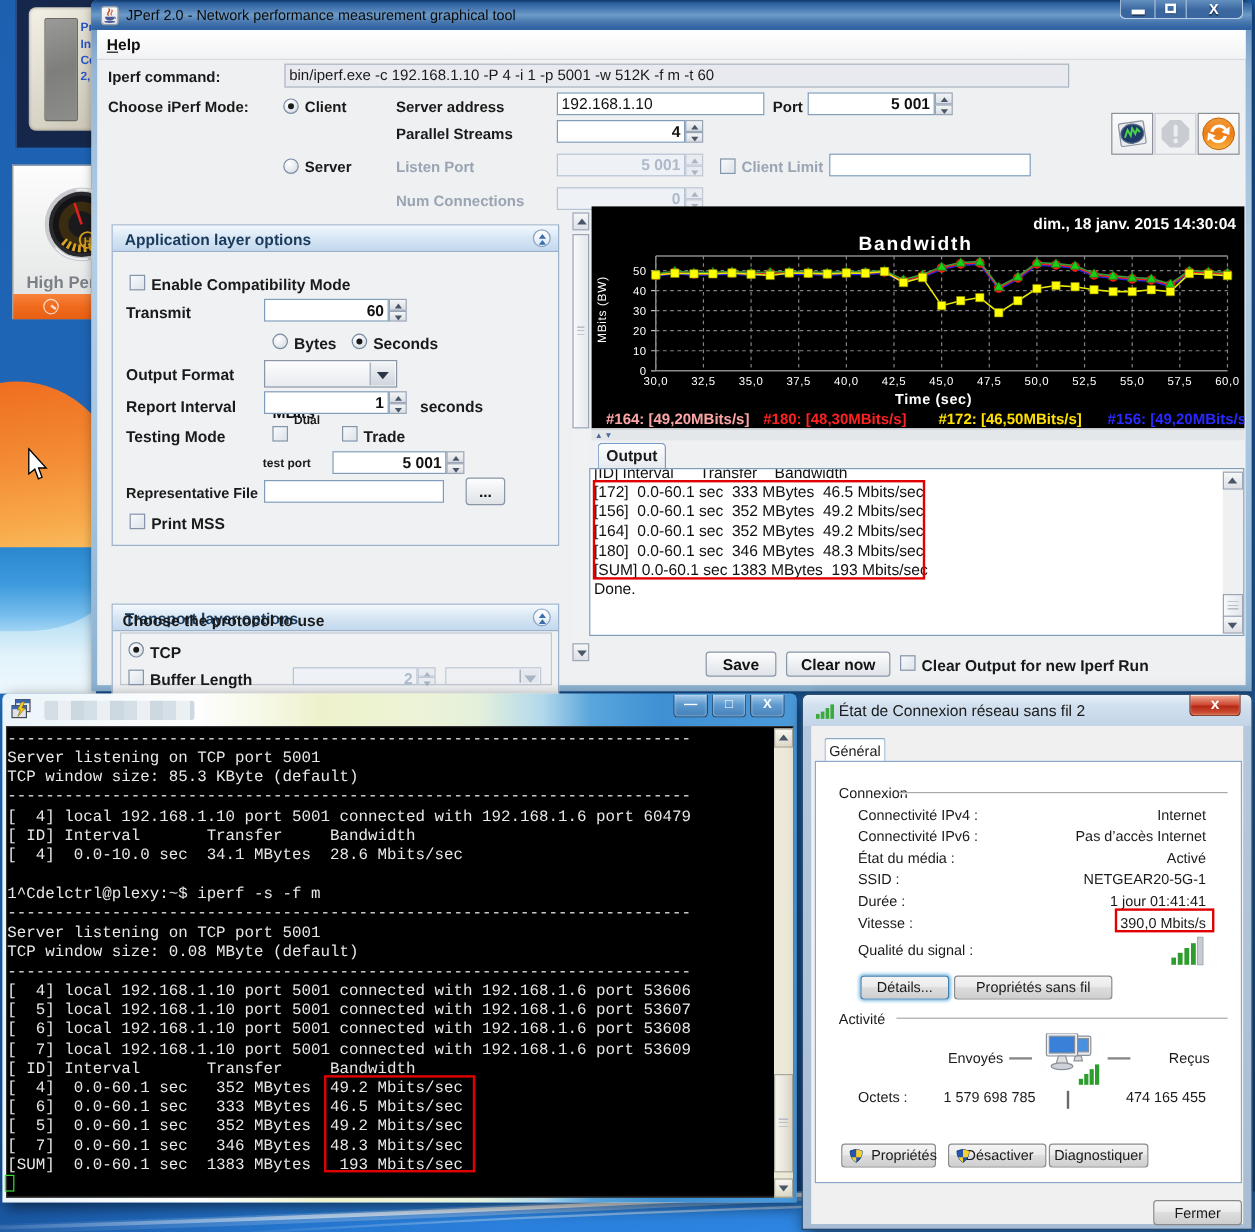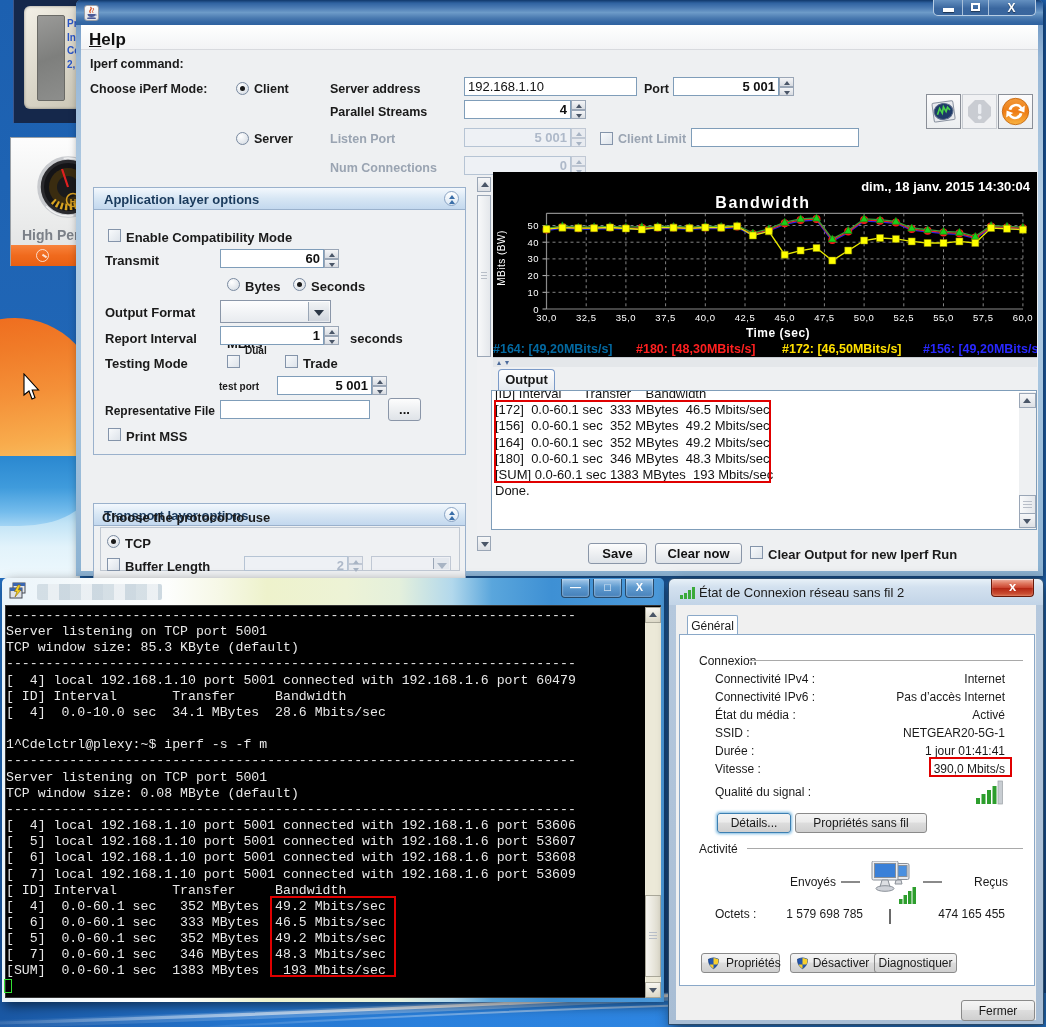--- a/index.html
+++ b/index.html
@@ -56,21 +56,21 @@
 .jicon { position:absolute; left:8px; top:5px; width:15px; height:16px; background:linear-gradient(180deg,#fcfcfc,#dfe2e6); border:1px solid #9a9fa8; border-radius:3px;}
 .winbtns { position:absolute; right:7px; top:0px; height:17px; display:flex;}
 #jperf .winbtns { width:103px; height:16px; background:linear-gradient(180deg,#6490c0,#3a679f 55%,#39669e); border:1px solid #b8cee4; border-top:none; border-radius:0 0 5px 5px; overflow:hidden;}
 #jperf .winbtn { position:relative; height:100%; border-right:1px solid #a8c0da; }
 #jperf .winbtn:last-child { border-right:none; }
 .glyph-min { position:absolute; left:9px; top:8px; width:11px; height:3.5px; background:#fff; box-shadow:0 1px 1px rgba(0,0,0,0.5);}
 .glyph-max { position:absolute; left:8px; top:3px; width:9px; height:8px; border:2.5px solid #fff; box-shadow:0 1px 1px rgba(0,0,0,0.4);}
 .glyph-x { position:absolute; left:0; top:1px; width:100%; text-align:center; color:#fff; font-weight:bold; font-size:12px; text-shadow:0 1px 1px rgba(0,0,0,0.5); font-family:"Liberation Sans",sans-serif;}
 #jperf .body { position:absolute; left:5px; top:25px; width:957px; height:546px; background:#eef0f2;}
 #jperf .menubar { position:absolute; left:0; top:0; width:100%; height:25px; background:linear-gradient(180deg,#ffffff,#f2f3f5); border-bottom:1px solid #d8dade;}
-#jperf .menubar span { position:absolute; left:8px; top:5px; font-size:17px; font-weight:bold; color:#111;}
+#jperf .menubar span { position:absolute; left:8px; top:5px; font-size:13px; font-weight:bold; color:#111;}
 #jperf .menubar u { text-decoration:underline; }
 
 
 .formlbl { position:absolute; font-size:12.5px; font-weight:bold; color:#1a1a1a; white-space:nowrap;}
 .formlbl.dis { color:#9aa4b2; }
 .tfield { position:absolute; background:#fff; border:1px solid #7f9db9; font-size:13px; color:#111; padding:0 3px; line-height:17px;}
 .tfield.num { text-align:right; font-weight:bold; }
 .tfield.dis { background:#eef1f5; color:#aeb9c9; border-color:#b6c4d4;}
 .spin { position:absolute; width:15px; display:flex; flex-direction:column;}
 .spin b { flex:1; background:linear-gradient(180deg,#f4f5f7,#d8dce2); border:1px solid #9aa6b6; position:relative;}
@@ -206,39 +206,41 @@
   <div class="titlebar">
     <div class="jicon">
         <svg width="13" height="14" viewBox="0 0 13 14" style="position:absolute;left:0;top:0;">
       <path d="M5.5,1 Q7,2.5 5.5,4 Q4,5.5 5.5,7" fill="none" stroke="#d44a1a" stroke-width="1.1"></path>
       <path d="M8,2 Q9.2,3.2 8,4.4 Q6.8,5.6 8,6.8" fill="none" stroke="#d44a1a" stroke-width="0.9"></path>
       <path d="M2.5,8 L10.5,8 Q10.5,11 6.5,11 Q2.5,11 2.5,8 Z" fill="#4a5a98"></path>
       <path d="M10.3,8.3 Q12.2,8.6 10.6,9.8" fill="none" stroke="#4a5a98" stroke-width="0.8"></path>
       <ellipse cx="6.5" cy="12.2" rx="4.5" ry="0.9" fill="#4a5a98"></ellipse>
     </svg>
       </div>
+    <div class="title">JPerf 2.0 - Network performance measurement graphical tool</div>
     <div class="winbtns">
       <div class="winbtn" style="width:29px;">
           <span class="glyph-min"></span>
         </div>
       <div class="winbtn" style="width:26px;">
           <span class="glyph-max"></span>
         </div>
       <div class="winbtn" style="width:45px;">
           <span class="glyph-x">X</span>
         </div>
     </div>
   </div>
   <div class="body">
     <div class="menubar">
         <span><u>H</u>elp</span>
       </div>
   </div>
 
   <div class="formlbl" style="left:14px; top:57px;">Iperf command:</div>
+  <div class="tfield" style="left:161px; top:53px; width:654px; height:20px; background:#e9eaf0; border-color:#aab4c2; color:#1a1a1a; font-size:12.5px; line-height:18px;">bin/iperf.exe -c 192.168.1.10 -P 4 -i 1 -p 5001 -w 512K -f m -t 60</div>
   <div class="formlbl" style="left:14px; top:82px;">Choose iPerf Mode:</div>
   <div class="radio sel" style="left:160px; top:82px;"></div>
   <div class="formlbl" style="left:178px; top:82px;">Client</div>
   <div class="formlbl" style="left:254px; top:82px;">Server address</div>
   <div class="tfield" style="left:388px; top:77px; width:173px; height:19px;">192.168.1.10</div>
   <div class="formlbl" style="left:568px; top:82px;">Port</div>
   <div class="tfield num" style="left:597px; top:77px; width:106px; height:19px;">5&nbsp;001</div>
   <div class="spin" style="left:703px; top:77px; height:19px;">
       <b class="up"></b>
       <b class="dn"></b>
@@ -416,21 +418,21 @@
       <polyline fill="none" stroke="#2222ee" stroke-width="1.3" points="53.5,58.5 69.4,56.0 85.3,57.4 101.1,57.0 117.0,56.5 132.9,57.4 148.8,56.9 164.7,56.5 180.5,56.7 196.4,57.4 212.3,56.5 228.2,56.7 244.1,55.7 259.9,63.2 275.8,59.0 291.7,52.4 307.6,49.0 323.5,48.2 339.3,69.1 355.2,60.7 371.1,49.0 387.0,49.9 402.9,51.5 418.7,58.2 434.6,59.9 450.5,61.5 466.4,62.4 482.3,66.6 498.1,55.7 514.0,56.5 529.9,57.4"></polyline>
       <polyline fill="none" stroke="#ee2222" stroke-width="1.3" points="53.5,57.4 69.4,54.9 85.3,56.3 101.1,55.9 117.0,55.4 132.9,56.3 148.8,55.8 164.7,55.4 180.5,55.6 196.4,56.3 212.3,55.4 228.2,55.6 244.1,54.6 259.9,62.1 275.8,57.9 291.7,51.3 307.6,47.9 323.5,47.1 339.3,68.0 355.2,59.6 371.1,47.9 387.0,48.8 402.9,50.4 418.7,57.1 434.6,58.8 450.5,60.4 466.4,61.3 482.3,65.5 498.1,54.6 514.0,55.4 529.9,56.3"></polyline>
       <path fill="#ff1a1a" d="M53.5,57.4 m-4,0 a4,4 0 1,0 8,0 a4,4 0 1,0 -8,0 M69.4,54.9 m-4,0 a4,4 0 1,0 8,0 a4,4 0 1,0 -8,0 M85.3,56.3 m-4,0 a4,4 0 1,0 8,0 a4,4 0 1,0 -8,0 M101.1,55.9 m-4,0 a4,4 0 1,0 8,0 a4,4 0 1,0 -8,0 M117.0,55.4 m-4,0 a4,4 0 1,0 8,0 a4,4 0 1,0 -8,0 M132.9,56.3 m-4,0 a4,4 0 1,0 8,0 a4,4 0 1,0 -8,0 M148.8,55.8 m-4,0 a4,4 0 1,0 8,0 a4,4 0 1,0 -8,0 M164.7,55.4 m-4,0 a4,4 0 1,0 8,0 a4,4 0 1,0 -8,0 M180.5,55.6 m-4,0 a4,4 0 1,0 8,0 a4,4 0 1,0 -8,0 M196.4,56.3 m-4,0 a4,4 0 1,0 8,0 a4,4 0 1,0 -8,0 M212.3,55.4 m-4,0 a4,4 0 1,0 8,0 a4,4 0 1,0 -8,0 M228.2,55.6 m-4,0 a4,4 0 1,0 8,0 a4,4 0 1,0 -8,0 M244.1,54.6 m-4,0 a4,4 0 1,0 8,0 a4,4 0 1,0 -8,0 M259.9,62.1 m-4,0 a4,4 0 1,0 8,0 a4,4 0 1,0 -8,0 M275.8,57.9 m-4,0 a4,4 0 1,0 8,0 a4,4 0 1,0 -8,0 M291.7,51.3 m-4,0 a4,4 0 1,0 8,0 a4,4 0 1,0 -8,0 M307.6,47.9 m-4,0 a4,4 0 1,0 8,0 a4,4 0 1,0 -8,0 M323.5,47.1 m-4,0 a4,4 0 1,0 8,0 a4,4 0 1,0 -8,0 M339.3,68.0 m-4,0 a4,4 0 1,0 8,0 a4,4 0 1,0 -8,0 M355.2,59.6 m-4,0 a4,4 0 1,0 8,0 a4,4 0 1,0 -8,0 M371.1,47.9 m-4,0 a4,4 0 1,0 8,0 a4,4 0 1,0 -8,0 M387.0,48.8 m-4,0 a4,4 0 1,0 8,0 a4,4 0 1,0 -8,0 M402.9,50.4 m-4,0 a4,4 0 1,0 8,0 a4,4 0 1,0 -8,0 M418.7,57.1 m-4,0 a4,4 0 1,0 8,0 a4,4 0 1,0 -8,0 M434.6,58.8 m-4,0 a4,4 0 1,0 8,0 a4,4 0 1,0 -8,0 M450.5,60.4 m-4,0 a4,4 0 1,0 8,0 a4,4 0 1,0 -8,0 M466.4,61.3 m-4,0 a4,4 0 1,0 8,0 a4,4 0 1,0 -8,0 M482.3,65.5 m-4,0 a4,4 0 1,0 8,0 a4,4 0 1,0 -8,0 M498.1,54.6 m-4,0 a4,4 0 1,0 8,0 a4,4 0 1,0 -8,0 M514.0,55.4 m-4,0 a4,4 0 1,0 8,0 a4,4 0 1,0 -8,0 M529.9,56.3 m-4,0 a4,4 0 1,0 8,0 a4,4 0 1,0 -8,0"></path>
       <polyline fill="none" stroke="#3a9a3a" stroke-width="1.3" points="53.5,56.3 69.4,53.8 85.3,55.2 101.1,54.8 117.0,54.3 132.9,55.2 148.8,54.7 164.7,54.3 180.5,54.5 196.4,55.2 212.3,54.3 228.2,54.5 244.1,53.5 259.9,61.0 275.8,56.8 291.7,50.2 307.6,46.8 323.5,46.0 339.3,66.9 355.2,58.5 371.1,46.8 387.0,47.7 402.9,49.3 418.7,56.0 434.6,57.7 450.5,59.3 466.4,60.2 482.3,64.4 498.1,53.5 514.0,54.3 529.9,55.2"></polyline>
       <path fill="#18d018" stroke="#0a7a0a" stroke-width="0.6" d="M49.5,59.3 L57.5,59.3 L53.5,52.3 Z M65.4,56.8 L73.4,56.8 L69.4,49.8 Z M81.3,58.2 L89.3,58.2 L85.3,51.2 Z M97.1,57.8 L105.1,57.8 L101.1,50.8 Z M113.0,57.3 L121.0,57.3 L117.0,50.3 Z M128.9,58.2 L136.9,58.2 L132.9,51.2 Z M144.8,57.7 L152.8,57.7 L148.8,50.7 Z M160.7,57.3 L168.7,57.3 L164.7,50.3 Z M176.5,57.5 L184.5,57.5 L180.5,50.5 Z M192.4,58.2 L200.4,58.2 L196.4,51.2 Z M208.3,57.3 L216.3,57.3 L212.3,50.3 Z M224.2,57.5 L232.2,57.5 L228.2,50.5 Z M240.1,56.5 L248.1,56.5 L244.1,49.5 Z M255.9,64.0 L263.9,64.0 L259.9,57.0 Z M271.8,59.8 L279.8,59.8 L275.8,52.8 Z M287.7,53.2 L295.7,53.2 L291.7,46.2 Z M303.6,49.8 L311.6,49.8 L307.6,42.8 Z M319.5,49.0 L327.5,49.0 L323.5,42.0 Z M335.3,69.9 L343.3,69.9 L339.3,62.9 Z M351.2,61.5 L359.2,61.5 L355.2,54.5 Z M367.1,49.8 L375.1,49.8 L371.1,42.8 Z M383.0,50.7 L391.0,50.7 L387.0,43.7 Z M398.9,52.3 L406.9,52.3 L402.9,45.3 Z M414.7,59.0 L422.7,59.0 L418.7,52.0 Z M430.6,60.7 L438.6,60.7 L434.6,53.7 Z M446.5,62.3 L454.5,62.3 L450.5,55.3 Z M462.4,63.2 L470.4,63.2 L466.4,56.2 Z M478.3,67.4 L486.3,67.4 L482.3,60.4 Z M494.1,56.5 L502.1,56.5 L498.1,49.5 Z M510.0,57.3 L518.0,57.3 L514.0,50.3 Z M525.9,58.2 L533.9,58.2 L529.9,51.2 Z"></path>
       <polyline fill="none" stroke="#e8e800" stroke-width="1.3" points="53.5,57.2 69.4,55.7 85.3,56.2 101.1,56.2 117.0,55.5 132.9,56.5 148.8,57.5 164.7,55.5 180.5,55.7 196.4,56.3 212.3,55.5 228.2,55.7 244.1,54.3 259.9,63.5 275.8,59.3 291.7,82.7 307.6,78.6 323.5,76.0 339.3,88.6 355.2,78.6 371.1,68.5 387.0,66.0 402.9,66.9 418.7,69.4 434.6,71.0 450.5,71.0 466.4,69.4 482.3,71.0 498.1,56.0 514.0,56.8 529.9,57.7"></polyline>
       <path fill="#ffff00" stroke="#8a8a00" stroke-width="0.5" d="M50.0,53.7 h7 v7 h-7 Z M65.9,52.2 h7 v7 h-7 Z M81.8,52.7 h7 v7 h-7 Z M97.6,52.7 h7 v7 h-7 Z M113.5,52.0 h7 v7 h-7 Z M129.4,53.0 h7 v7 h-7 Z M145.3,54.0 h7 v7 h-7 Z M161.2,52.0 h7 v7 h-7 Z M177.0,52.2 h7 v7 h-7 Z M192.9,52.8 h7 v7 h-7 Z M208.8,52.0 h7 v7 h-7 Z M224.7,52.2 h7 v7 h-7 Z M240.6,50.8 h7 v7 h-7 Z M256.4,60.0 h7 v7 h-7 Z M272.3,55.8 h7 v7 h-7 Z M288.2,79.2 h7 v7 h-7 Z M304.1,75.1 h7 v7 h-7 Z M320.0,72.5 h7 v7 h-7 Z M335.8,85.1 h7 v7 h-7 Z M351.7,75.1 h7 v7 h-7 Z M367.6,65.0 h7 v7 h-7 Z M383.5,62.5 h7 v7 h-7 Z M399.4,63.4 h7 v7 h-7 Z M415.2,65.9 h7 v7 h-7 Z M431.1,67.5 h7 v7 h-7 Z M447.0,67.5 h7 v7 h-7 Z M462.9,65.9 h7 v7 h-7 Z M478.8,67.5 h7 v7 h-7 Z M494.6,52.5 h7 v7 h-7 Z M510.5,53.3 h7 v7 h-7 Z M526.4,54.2 h7 v7 h-7 Z"></path>
     </svg>
   </div>
   <div id="legend">
-    <span style="left:0px; color:#0369a1;">#164: [49,20MBits/s]</span>
+    <span style="left:12px; color:#fca5a5;">#164: [49,20MBits/s]</span>
     <span style="left:143px; color:#ff2020;">#180: [48,30MBits/s]</span>
     <span style="left:289px; color:#ffe000;">#172: [46,50MBits/s]</span>
     <span style="left:430px; color:#2828ff;">#156: [49,20MBits/s]</span>
   </div>
   <div id="divider">
     <svg width="24" height="8">
         <path d="M1,6 L5,6 L3,2 Z" fill="#4a6a9a"></path>
         <path d="M9,2 L13,2 L11,6 Z" fill="#4a6a9a"></path>
       </svg>
   </div>
@@ -571,21 +573,21 @@
           <rect x="42.5" y="26" width="3.5" height="17" fill="#2d9e2d"></rect>
       </g>
     </svg>
     <div style="position:absolute; left:247px; top:276px; width:19px; height:2px; background:#8a8a8a;"></div>
     <div class="nlabel" style="left:298px; top:270px;">Reçus</div>
     <div class="nlabel" style="left:39px; top:302px;">Octets :</div>
     <div class="nvalue" style="right:173px; top:302px;">1 579 698 785</div>
     <div style="position:absolute; left:213px; top:304px; width:2px; height:15px; background:#6a6a6a;"></div>
     <div class="nvalue" style="right:31px; top:302px;">474 165 455</div>
     <div class="wbtn" style="left:25px; top:348px; width:79px; height:20px; line-height:19px; padding-left:24px;">Propriétés</div>
-    <div class="wbtn" style="left:114px; top:348px; width:98px; height:20px; line-height:19px; padding-left:4px;">Désactiver</div>
+    <div class="wbtn" style="left:114px; top:348px; width:82px; height:20px; line-height:19px; padding-left:4px;">Désactiver</div>
     <div class="wbtn" style="left:198px; top:348px; width:83px; height:20px; line-height:19px;">Diagnostiquer</div>
     <svg class="shield" style="position:absolute; left:31px; top:352px;" width="13" height="13" viewBox="0 0 13 13">
         <path d="M1.5,2.2 C3.3,1.5 5,1.1 6.5,0.9 C8,1.1 9.7,1.5 11.5,2.2 C11.5,5.8 10.2,9.4 6.5,11.6 C2.8,9.4 1.5,5.8 1.5,2.2 Z" fill="#2456b0" stroke="#123a7a" stroke-width="0.8"></path>
         <path d="M6.5,0.9 C8,1.1 9.7,1.5 11.5,2.2 C11.5,4 11.2,5.8 10.4,7.4 L6.5,7.4 Z" fill="#f7cf2e"></path>
         <path d="M2.6,7.4 L6.5,7.4 L6.5,11.6 C4.7,10.5 3.4,9 2.6,7.4 Z" fill="#f7cf2e"></path>
       </svg>
     <svg class="shield" style="position:absolute; left:120px; top:352px;" width="13" height="13" viewBox="0 0 13 13">
         <path d="M1.5,2.2 C3.3,1.5 5,1.1 6.5,0.9 C8,1.1 9.7,1.5 11.5,2.2 C11.5,5.8 10.2,9.4 6.5,11.6 C2.8,9.4 1.5,5.8 1.5,2.2 Z" fill="#2456b0" stroke="#123a7a" stroke-width="0.8"></path>
         <path d="M6.5,0.9 C8,1.1 9.7,1.5 11.5,2.2 C11.5,4 11.2,5.8 10.4,7.4 L6.5,7.4 Z" fill="#f7cf2e"></path>
         <path d="M2.6,7.4 L6.5,7.4 L6.5,11.6 C4.7,10.5 3.4,9 2.6,7.4 Z" fill="#f7cf2e"></path>

